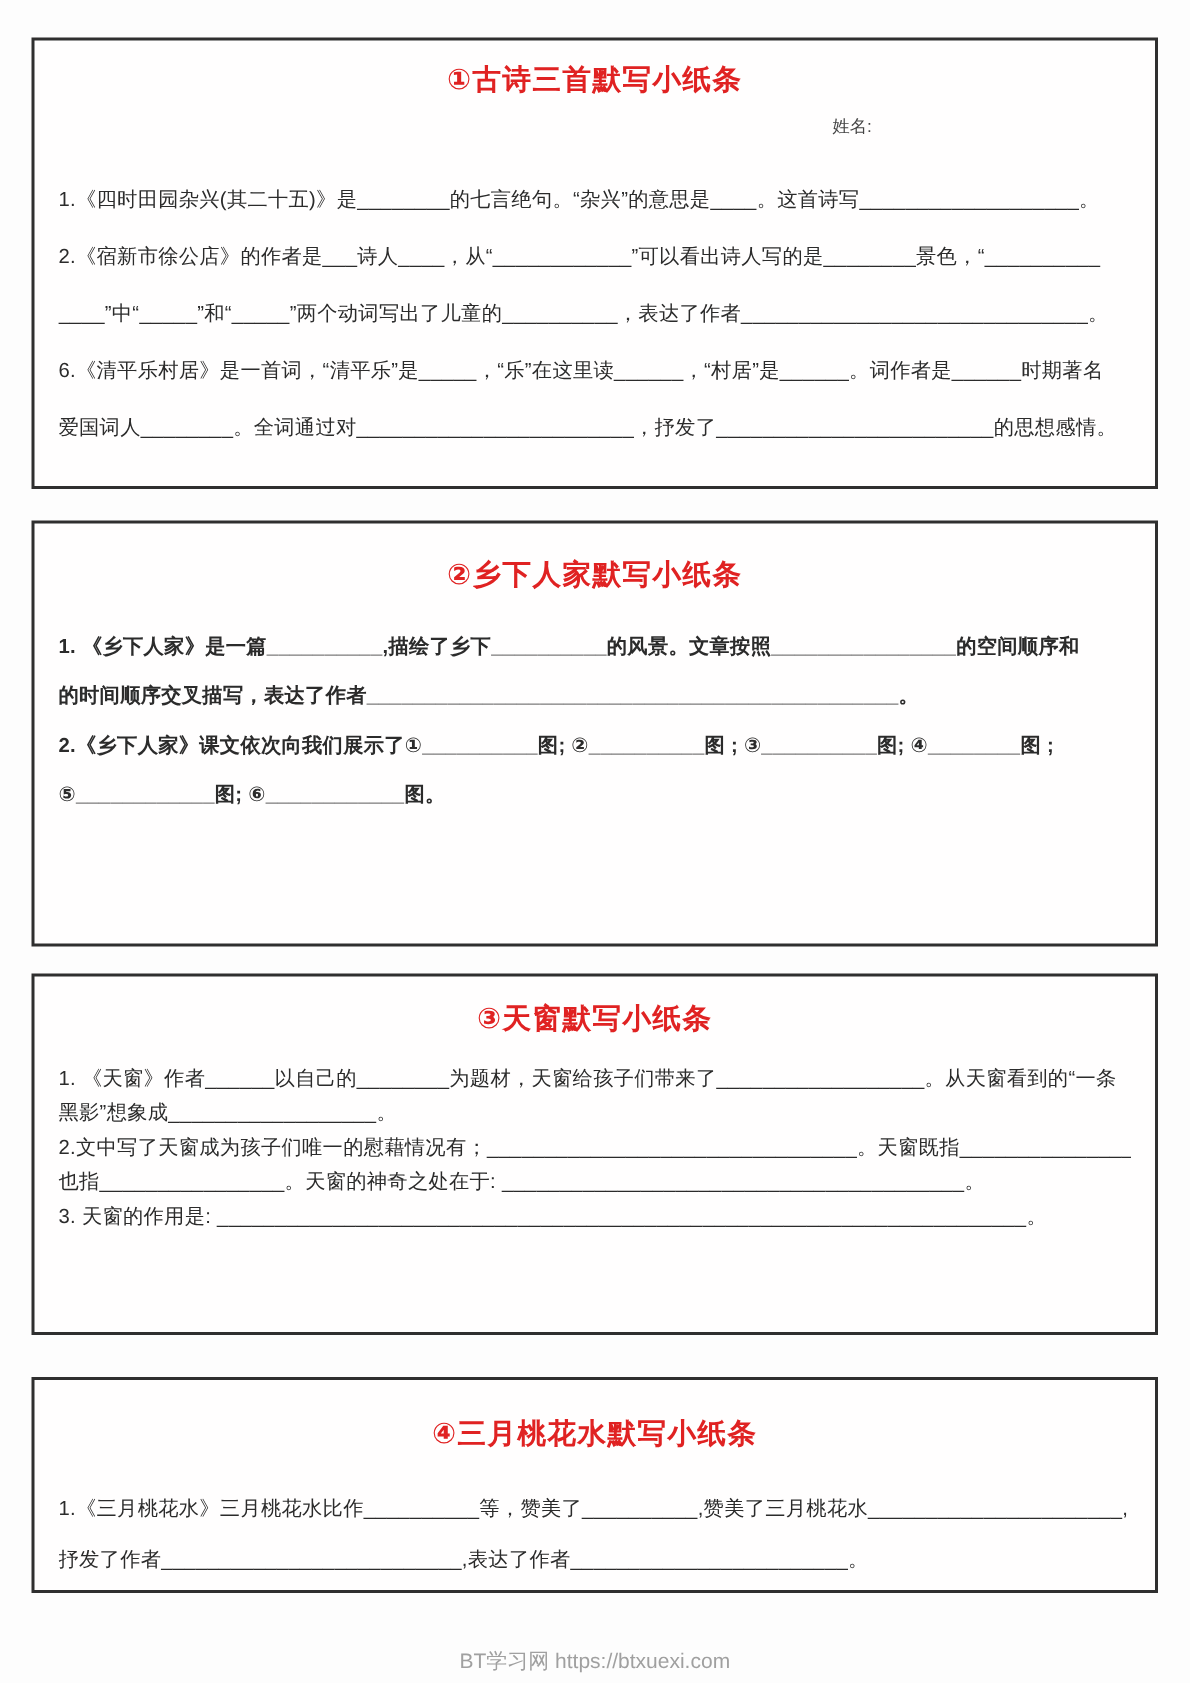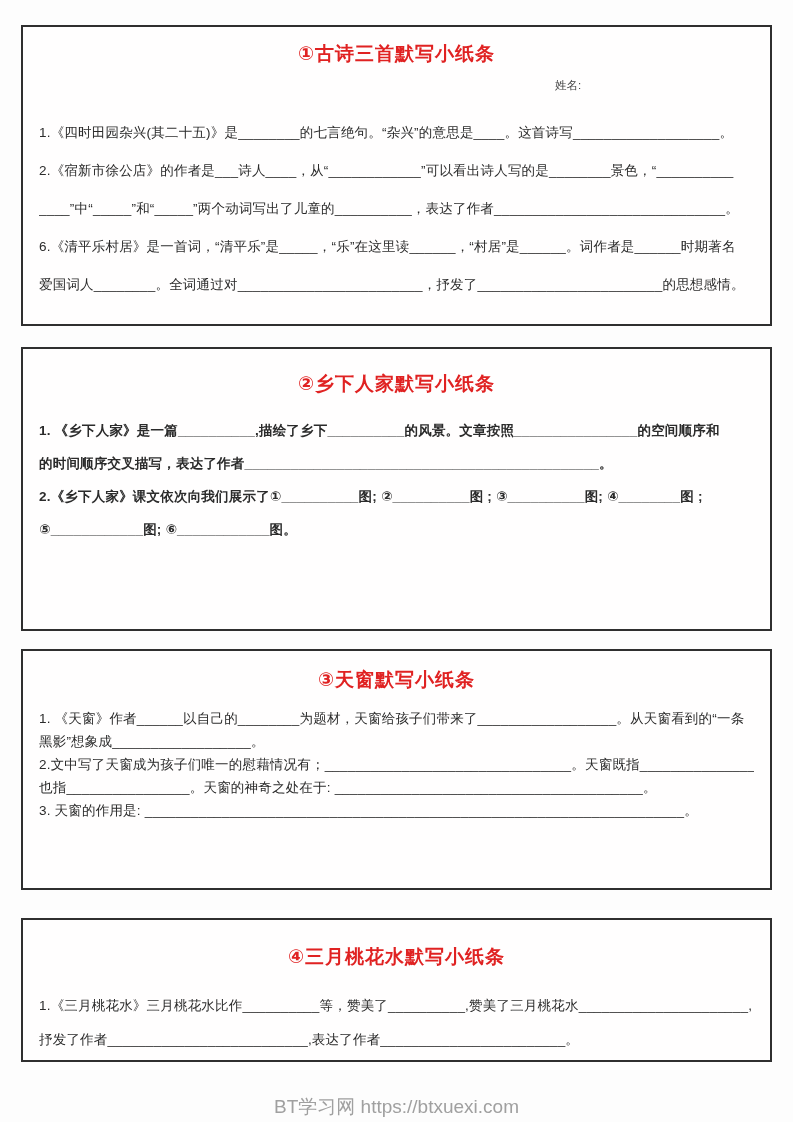--- a/index.html
+++ b/index.html
@@ -63,21 +63,21 @@
   .box-2 .line { margin-top: 16px; font-weight: bold; }
   .box-2 .line-first { margin-top: 27px; }
   .box-3 .line { margin-top: 6px; }
   .box-3 .line-first { margin-top: 19px; }
   .box-4 .line { margin-top: 17px; }
   .box-4 .line-first { margin-top: 29px; }
   .footer {
     margin-top: 34px;
     text-align: center;
     color: var(--footer);
-    font-size: 19px;
+    font-size: 14px;
     line-height: 22px;
   }
 </style>
 </head>
 <body>
 
 <div class="box box-1">
   <div class="box-title">①古诗三首默写小纸条</div>
   <div class="name-label">姓名:</div>
   <p class="line line-first">1.《四时田园杂兴(其二十五)》是________的七言绝句。“杂兴”的意思是____。这首诗写___________________。</p>

